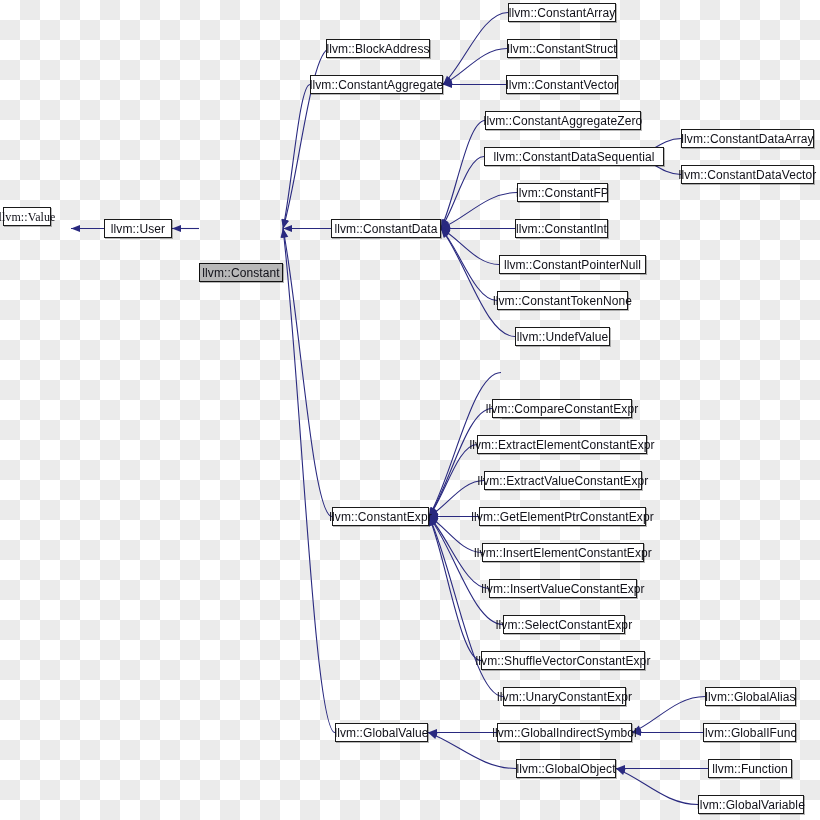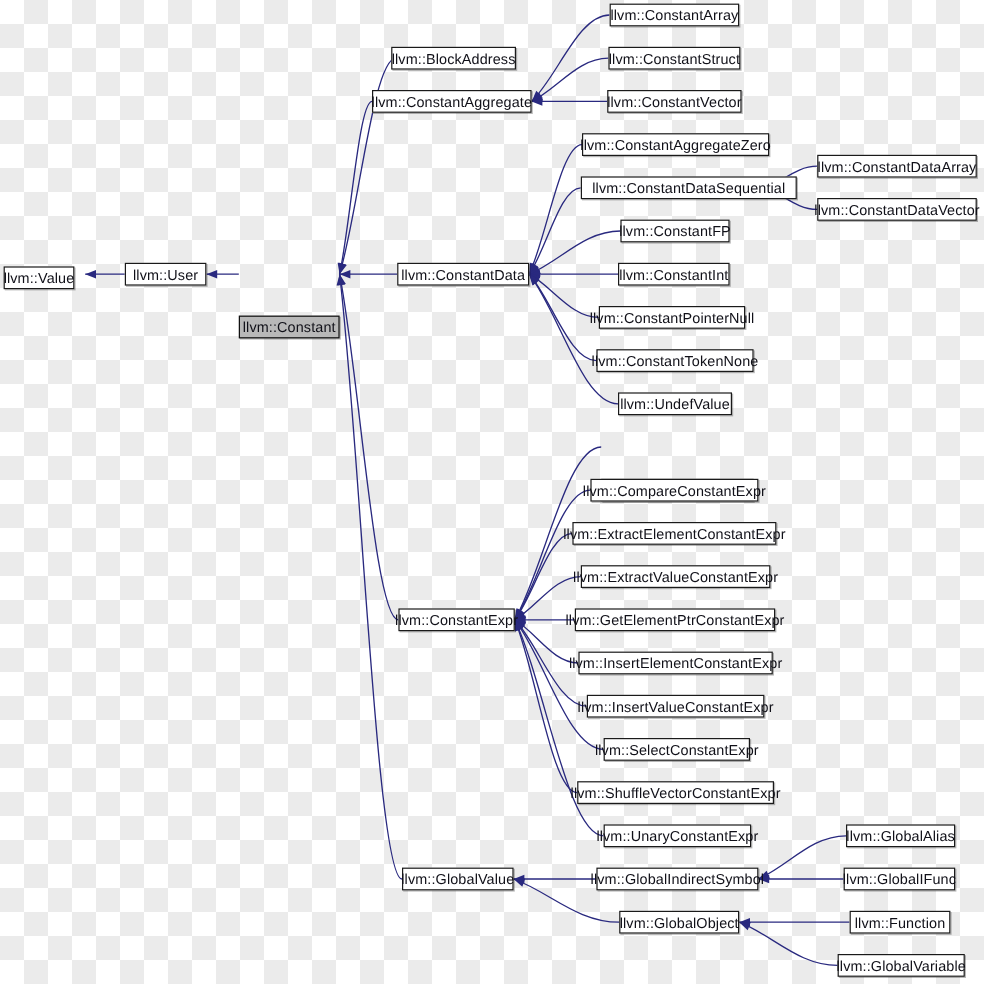--- a/index.html
+++ b/index.html
@@ -122,21 +122,21 @@
       <path d="M705,696.5 C675.8,696.5 656.82,721.7 632,732.5" fill="none" stroke="#29297f" stroke-width="1.1"></path>
       <polygon points="632,732.5 638.8161863395362,725.6080043684924 641.6889595089797,732.2100627078987" fill="#29297f"></polygon>
       <path d="M703,732.5 L632,732.5" fill="none" stroke="#29297f" stroke-width="1.1"></path>
       <polygon points="632,732.5 641,728.9 641,736.1" fill="#29297f"></polygon>
       <path d="M708,768.5 L616,768.5" fill="none" stroke="#29297f" stroke-width="1.1"></path>
       <polygon points="616,768.5 625,764.9 625,772.1" fill="#29297f"></polygon>
       <path d="M698,804.5 C665.2,804.5 643.88,779.3 616,768.5" fill="none" stroke="#29297f" stroke-width="1.1"></path>
       <polygon points="616,768.5 625.6927175226991,768.394042342609 623.0919386594657,775.107904815475" fill="#29297f"></polygon>
     </svg>
   <div id="nodes">
-      <div class="node" style="left: 3px; top: 222px; width: 59px;">
+      <div class="node" style="left: 3px; top: 207px; width: 48px; font-family: Liberation Serif, serif;">
         <span>llvm::Value</span>
       </div>
       <div class="node" style="left: 104px; top: 219px; width: 68px;">
         <span>llvm::User</span>
       </div>
       <div class="node current" style="left: 199px; top: 219px; width: 84px;">
         <span>llvm::Constant</span>
       </div>
       <div class="node" style="left: 326px; top: 39px; width: 104px;">
         <span>llvm::BlockAddress</span>
@@ -167,21 +167,21 @@
       </div>
       <div class="node" style="left: 681px; top: 165px; width: 133px; align-items: center;">
         <span>llvm::ConstantDataVector</span>
       </div>
       <div class="node" style="left: 517px; top: 183px; width: 91px;">
         <span>llvm::ConstantFP</span>
       </div>
       <div class="node" style="left: 515px; top: 219px; width: 93px;">
         <span>llvm::ConstantInt</span>
       </div>
-      <div class="node" style="left: 499px; top: 255px; width: 122px; justify-content: center;">
+      <div class="node" style="left: 499px; top: 255px; width: 147px; justify-content: center;">
         <span>llvm::ConstantPointerNull</span>
       </div>
       <div class="node" style="left: 497px; top: 291px; width: 131px;">
         <span>llvm::ConstantTokenNone</span>
       </div>
       <div class="node" style="left: 515px; top: 327px; width: 95px;">
         <span>llvm::UndefValue</span>
       </div>
       <div class="node" style="left: 332px; top: 507px; width: 97px;">
         <span>llvm::ConstantExpr</span>

